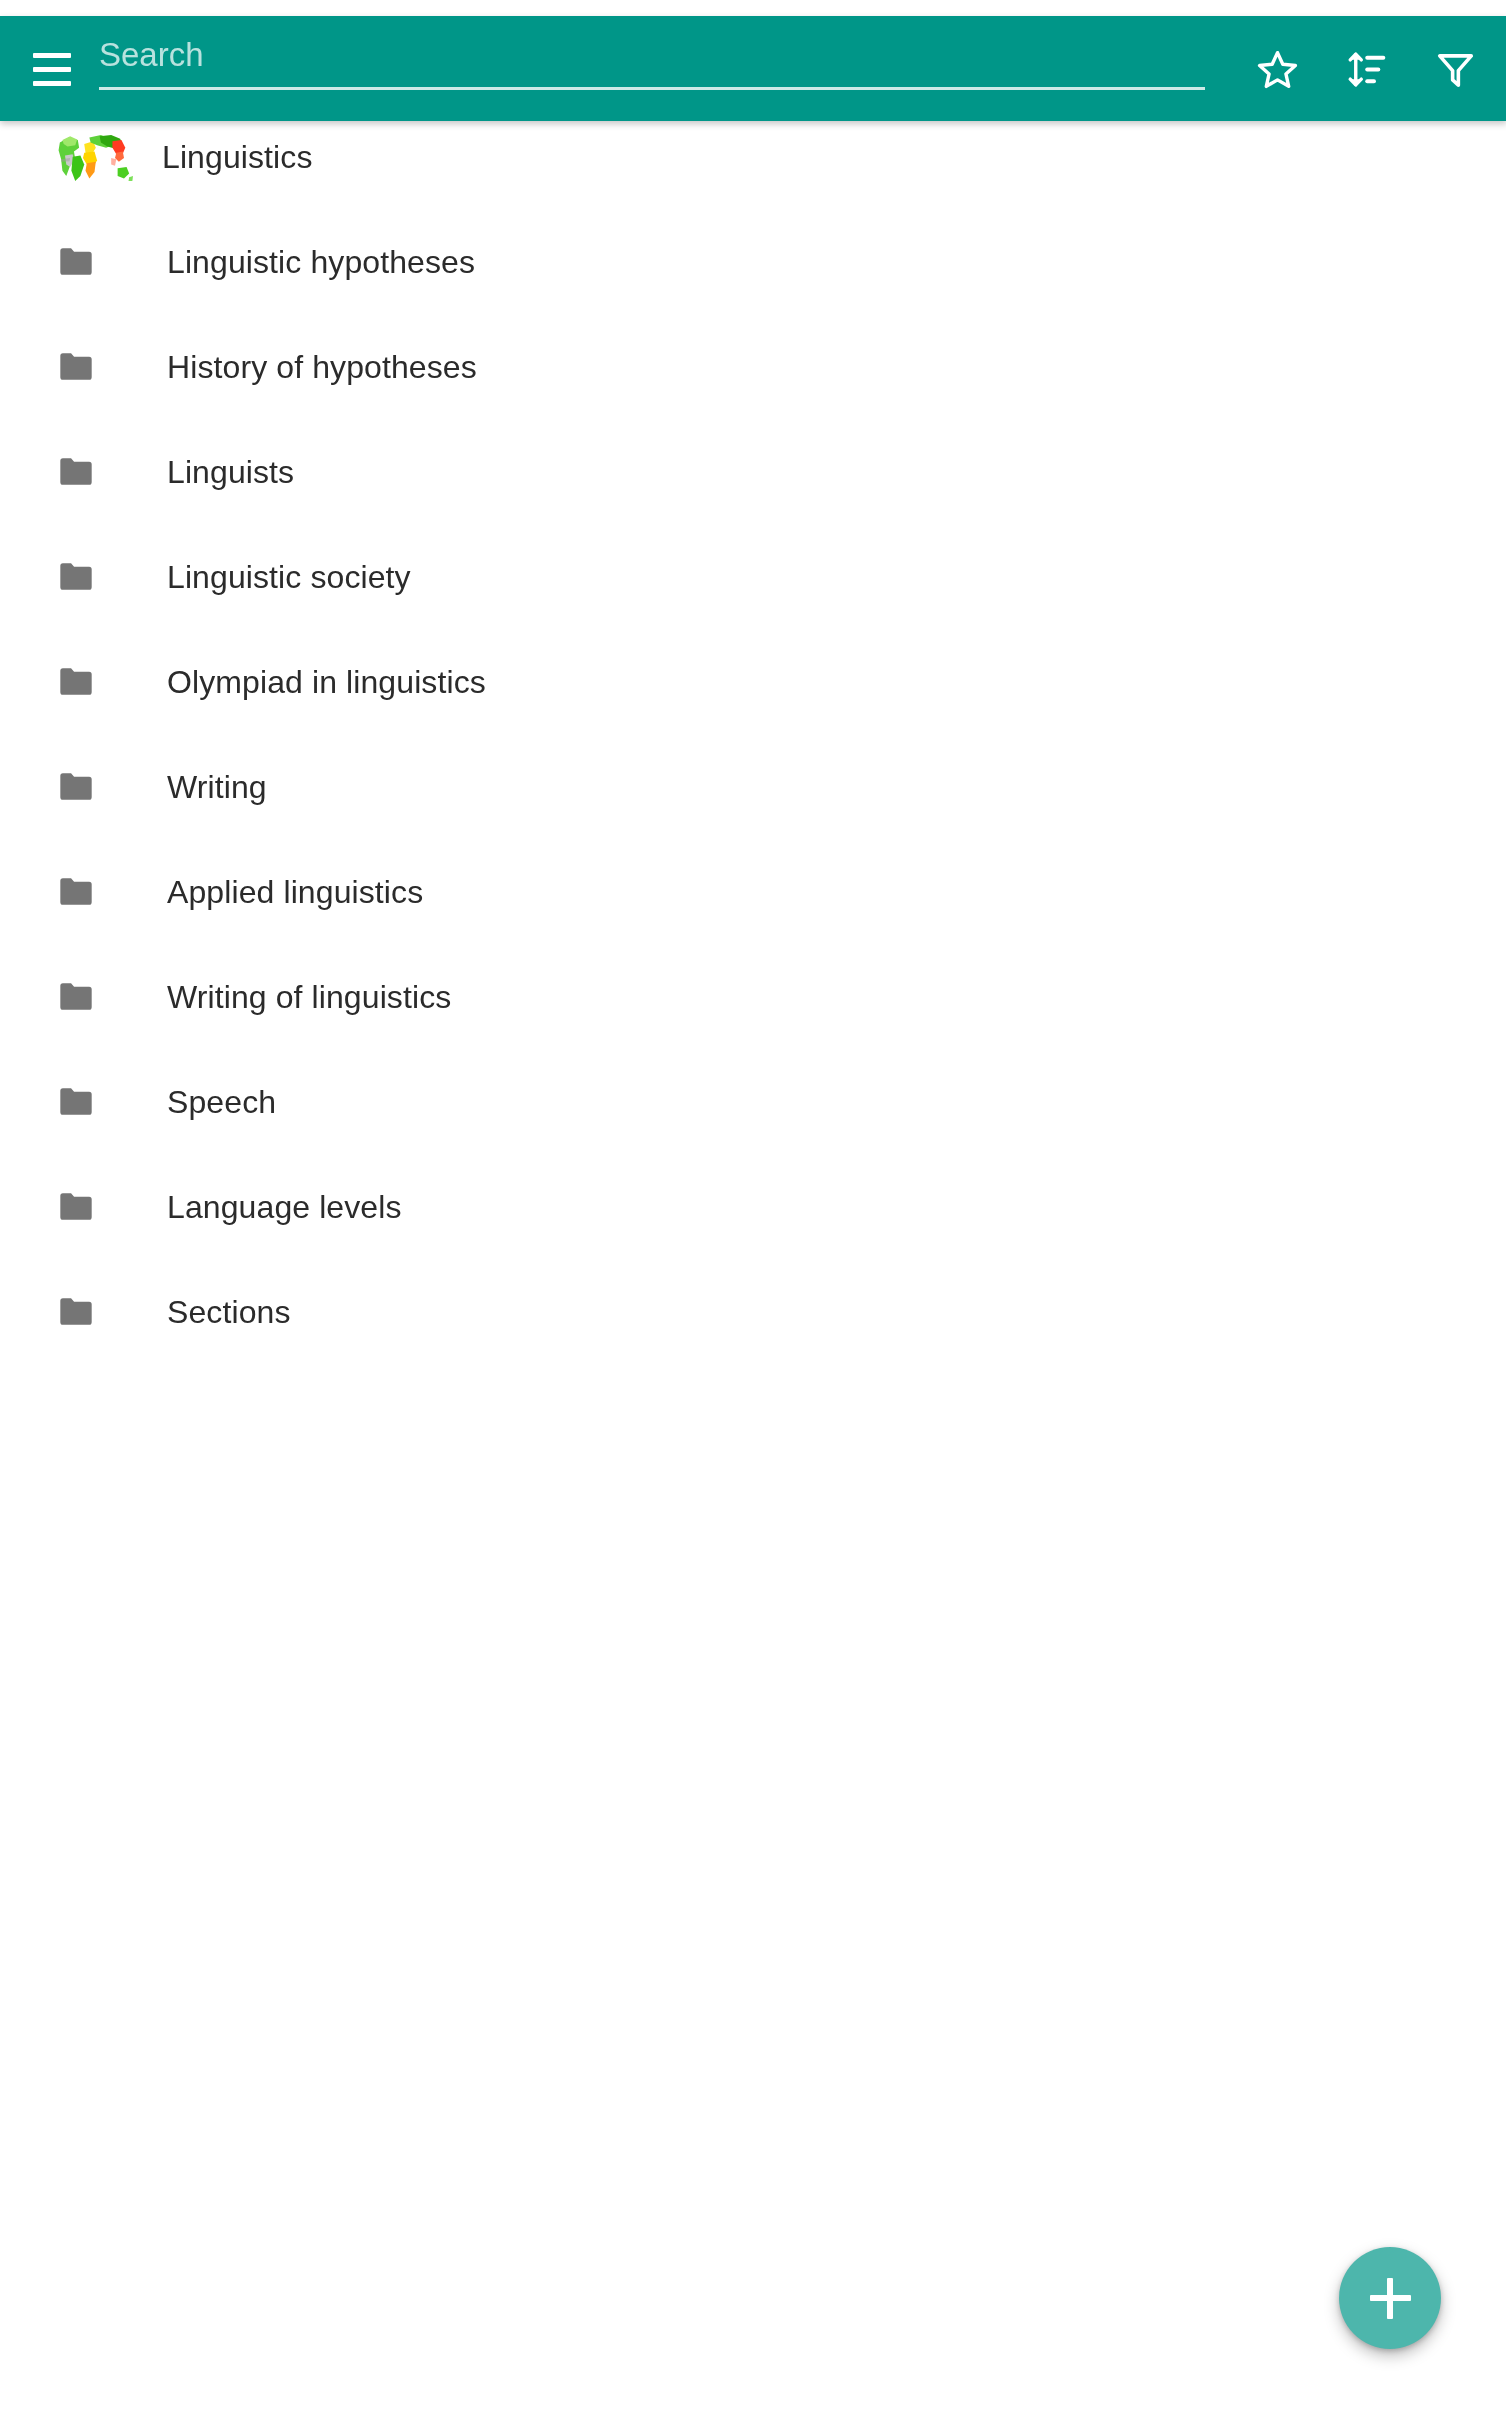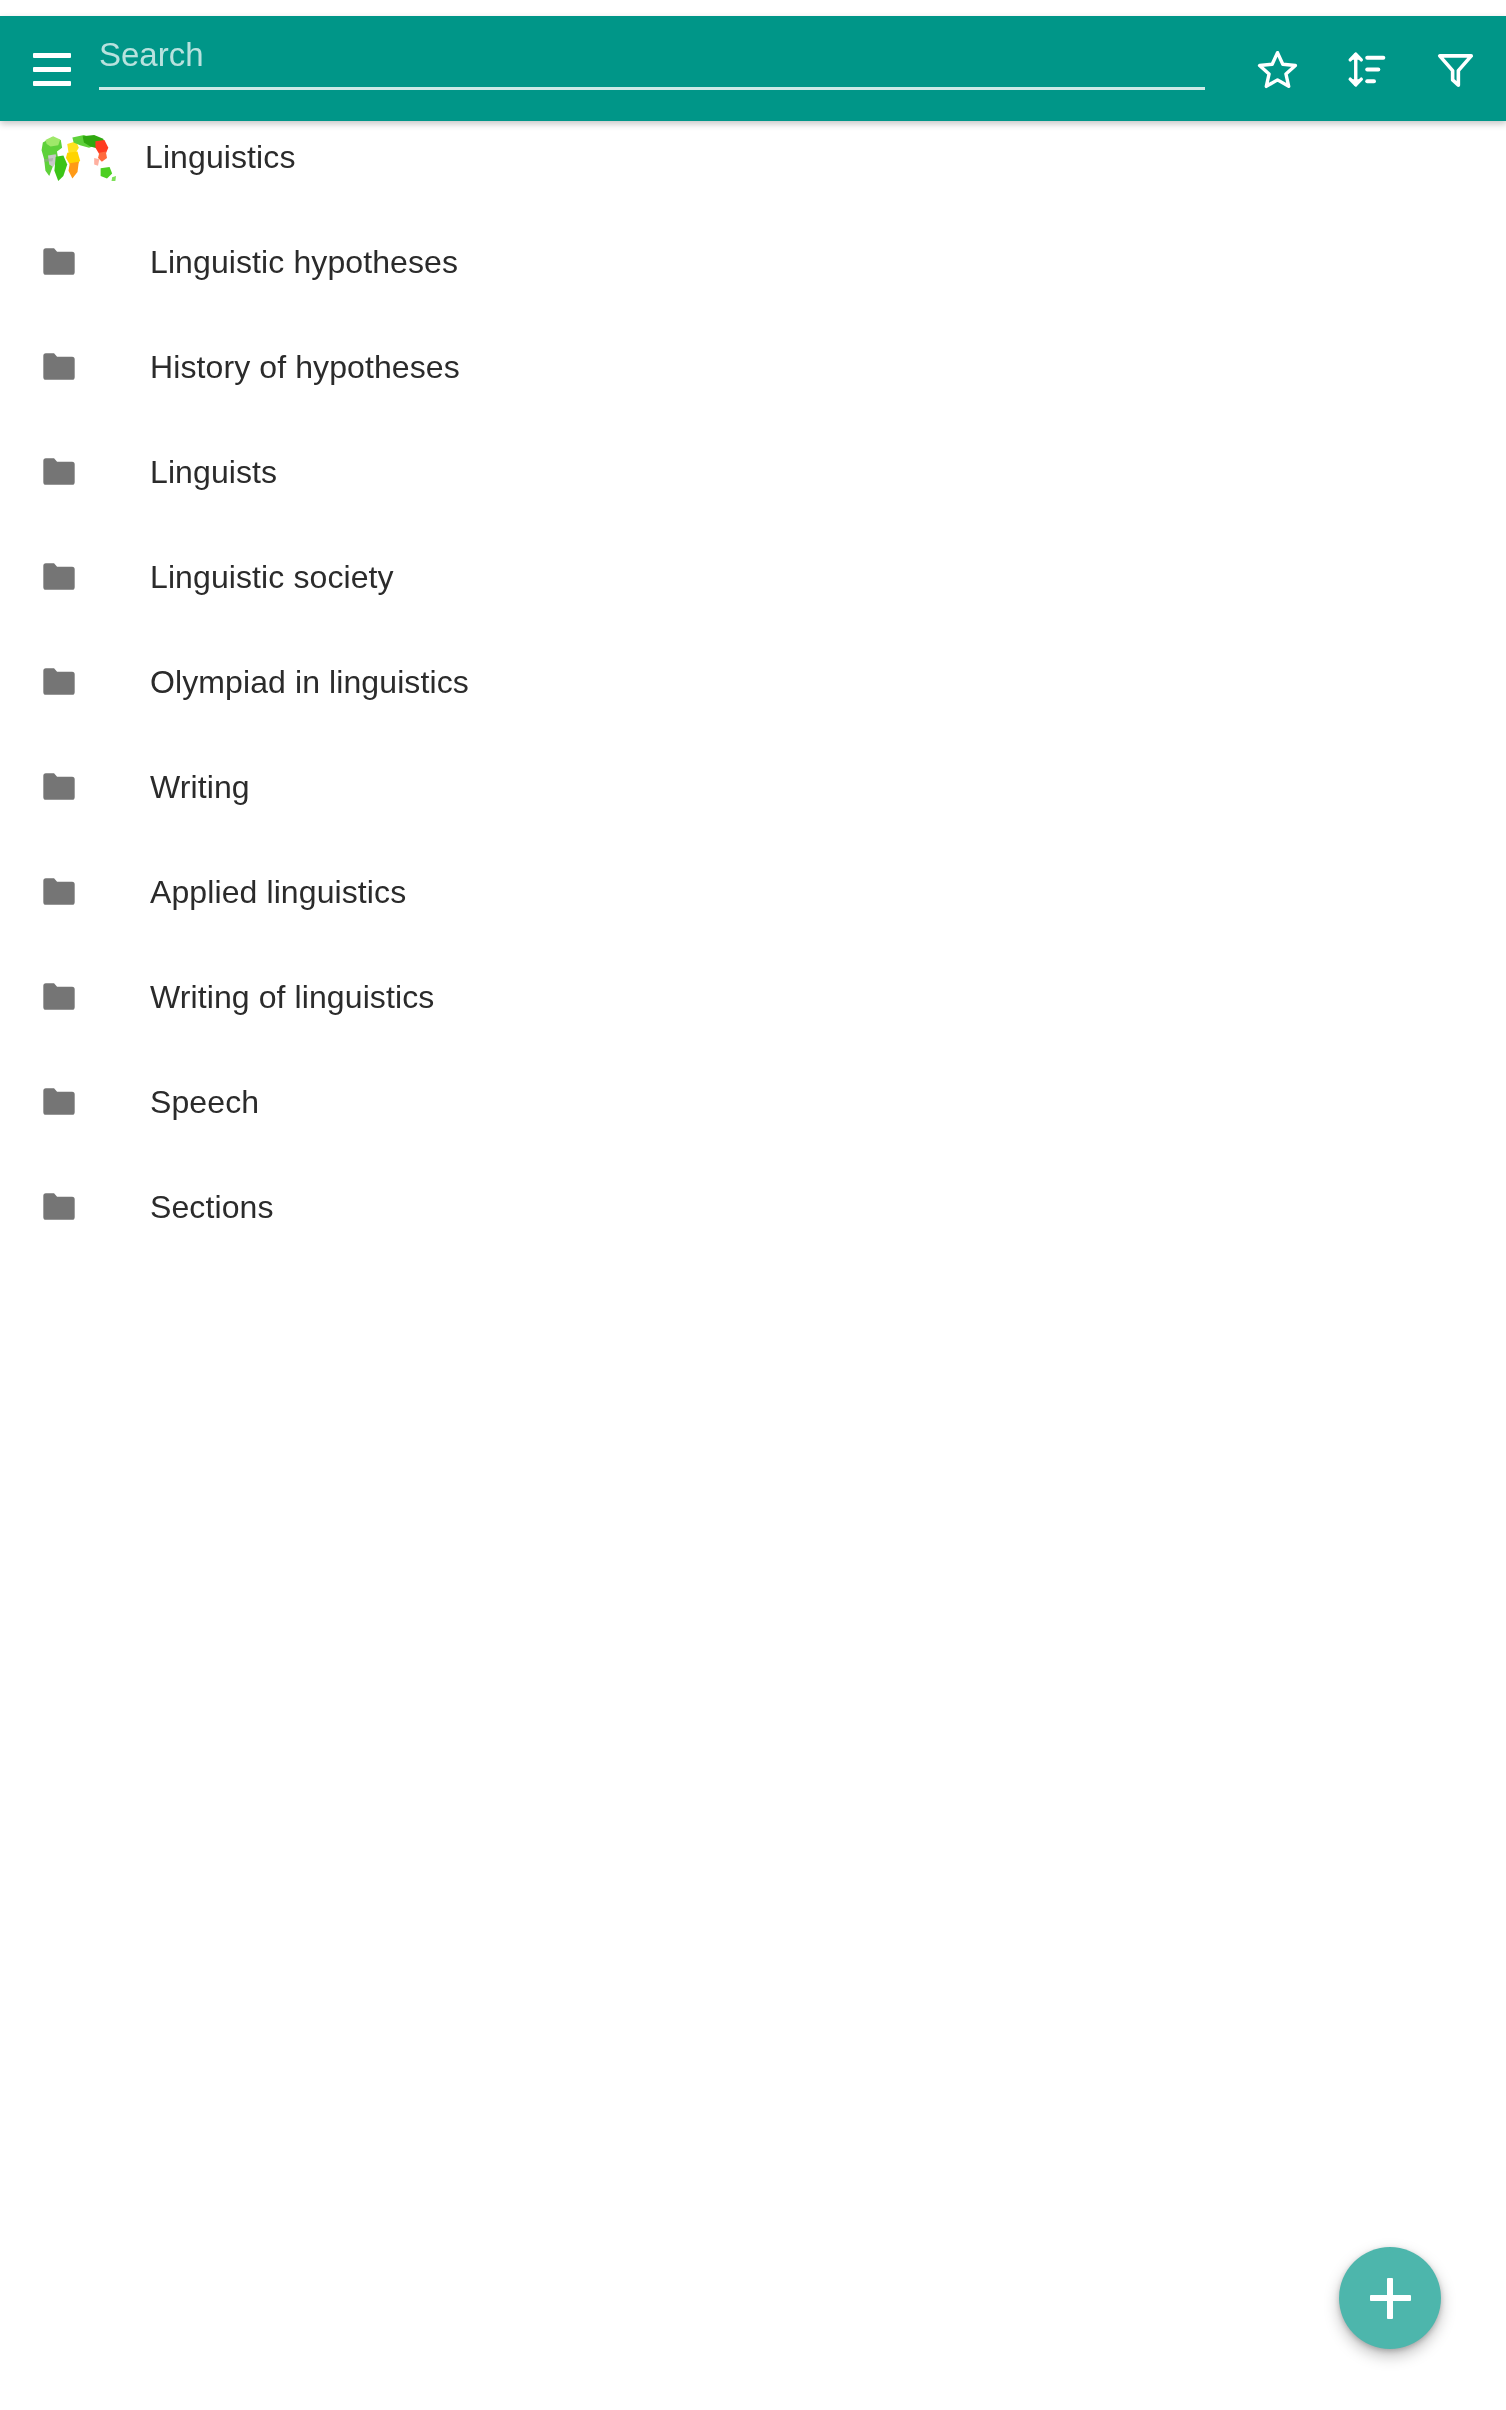--- a/index.html
+++ b/index.html
@@ -113,21 +113,21 @@
     left: 0;
     width: 1507px;
   }
 
   .list-item {
     position: relative;
     height: 105px;
     display: flex;
     align-items: center;
     cursor: pointer;
-    padding-left: 39px;
+    padding-left: 56px;
   }
   .list-item.featured { height: 105px; }
 
   .item-icon {
     width: 85px;
     min-width: 85px;
     height: 85px;
     display: flex;
     align-items: center;
     justify-content: flex-start;
@@ -324,20 +324,28 @@
           </svg>
         </div>
         <div class="item-label">Speech</div>
       </div>
       <div class="list-item">
         <div class="item-icon">
           <svg class="folder-icon" width="40" height="32" viewBox="0 0 24 20">
             <path fill="#757575" d="M2.2 2.4a1.6 1.6 0 0 1 1.6-1.6h5.1l1.9 2.2h9.4a1.6 1.6 0 0 1 1.6 1.6v11.2a1.6 1.6 0 0 1-1.6 1.6H3.8a1.6 1.6 0 0 1-1.6-1.6z"></path>
           </svg>
         </div>
+        <div class="item-label">Language levels</div>
+      </div>
+      <div class="list-item">
+        <div class="item-icon">
+          <svg class="folder-icon" width="40" height="32" viewBox="0 0 24 20">
+            <path fill="#757575" d="M2.2 2.4a1.6 1.6 0 0 1 1.6-1.6h5.1l1.9 2.2h9.4a1.6 1.6 0 0 1 1.6 1.6v11.2a1.6 1.6 0 0 1-1.6 1.6H3.8a1.6 1.6 0 0 1-1.6-1.6z"></path>
+          </svg>
+        </div>
         <div class="item-label">Sections</div>
       </div>
     </div>
 
   <button class="fab">
     <span class="plus-h"></span>
     <span class="plus-v"></span>
   </button>
 
 </div>

